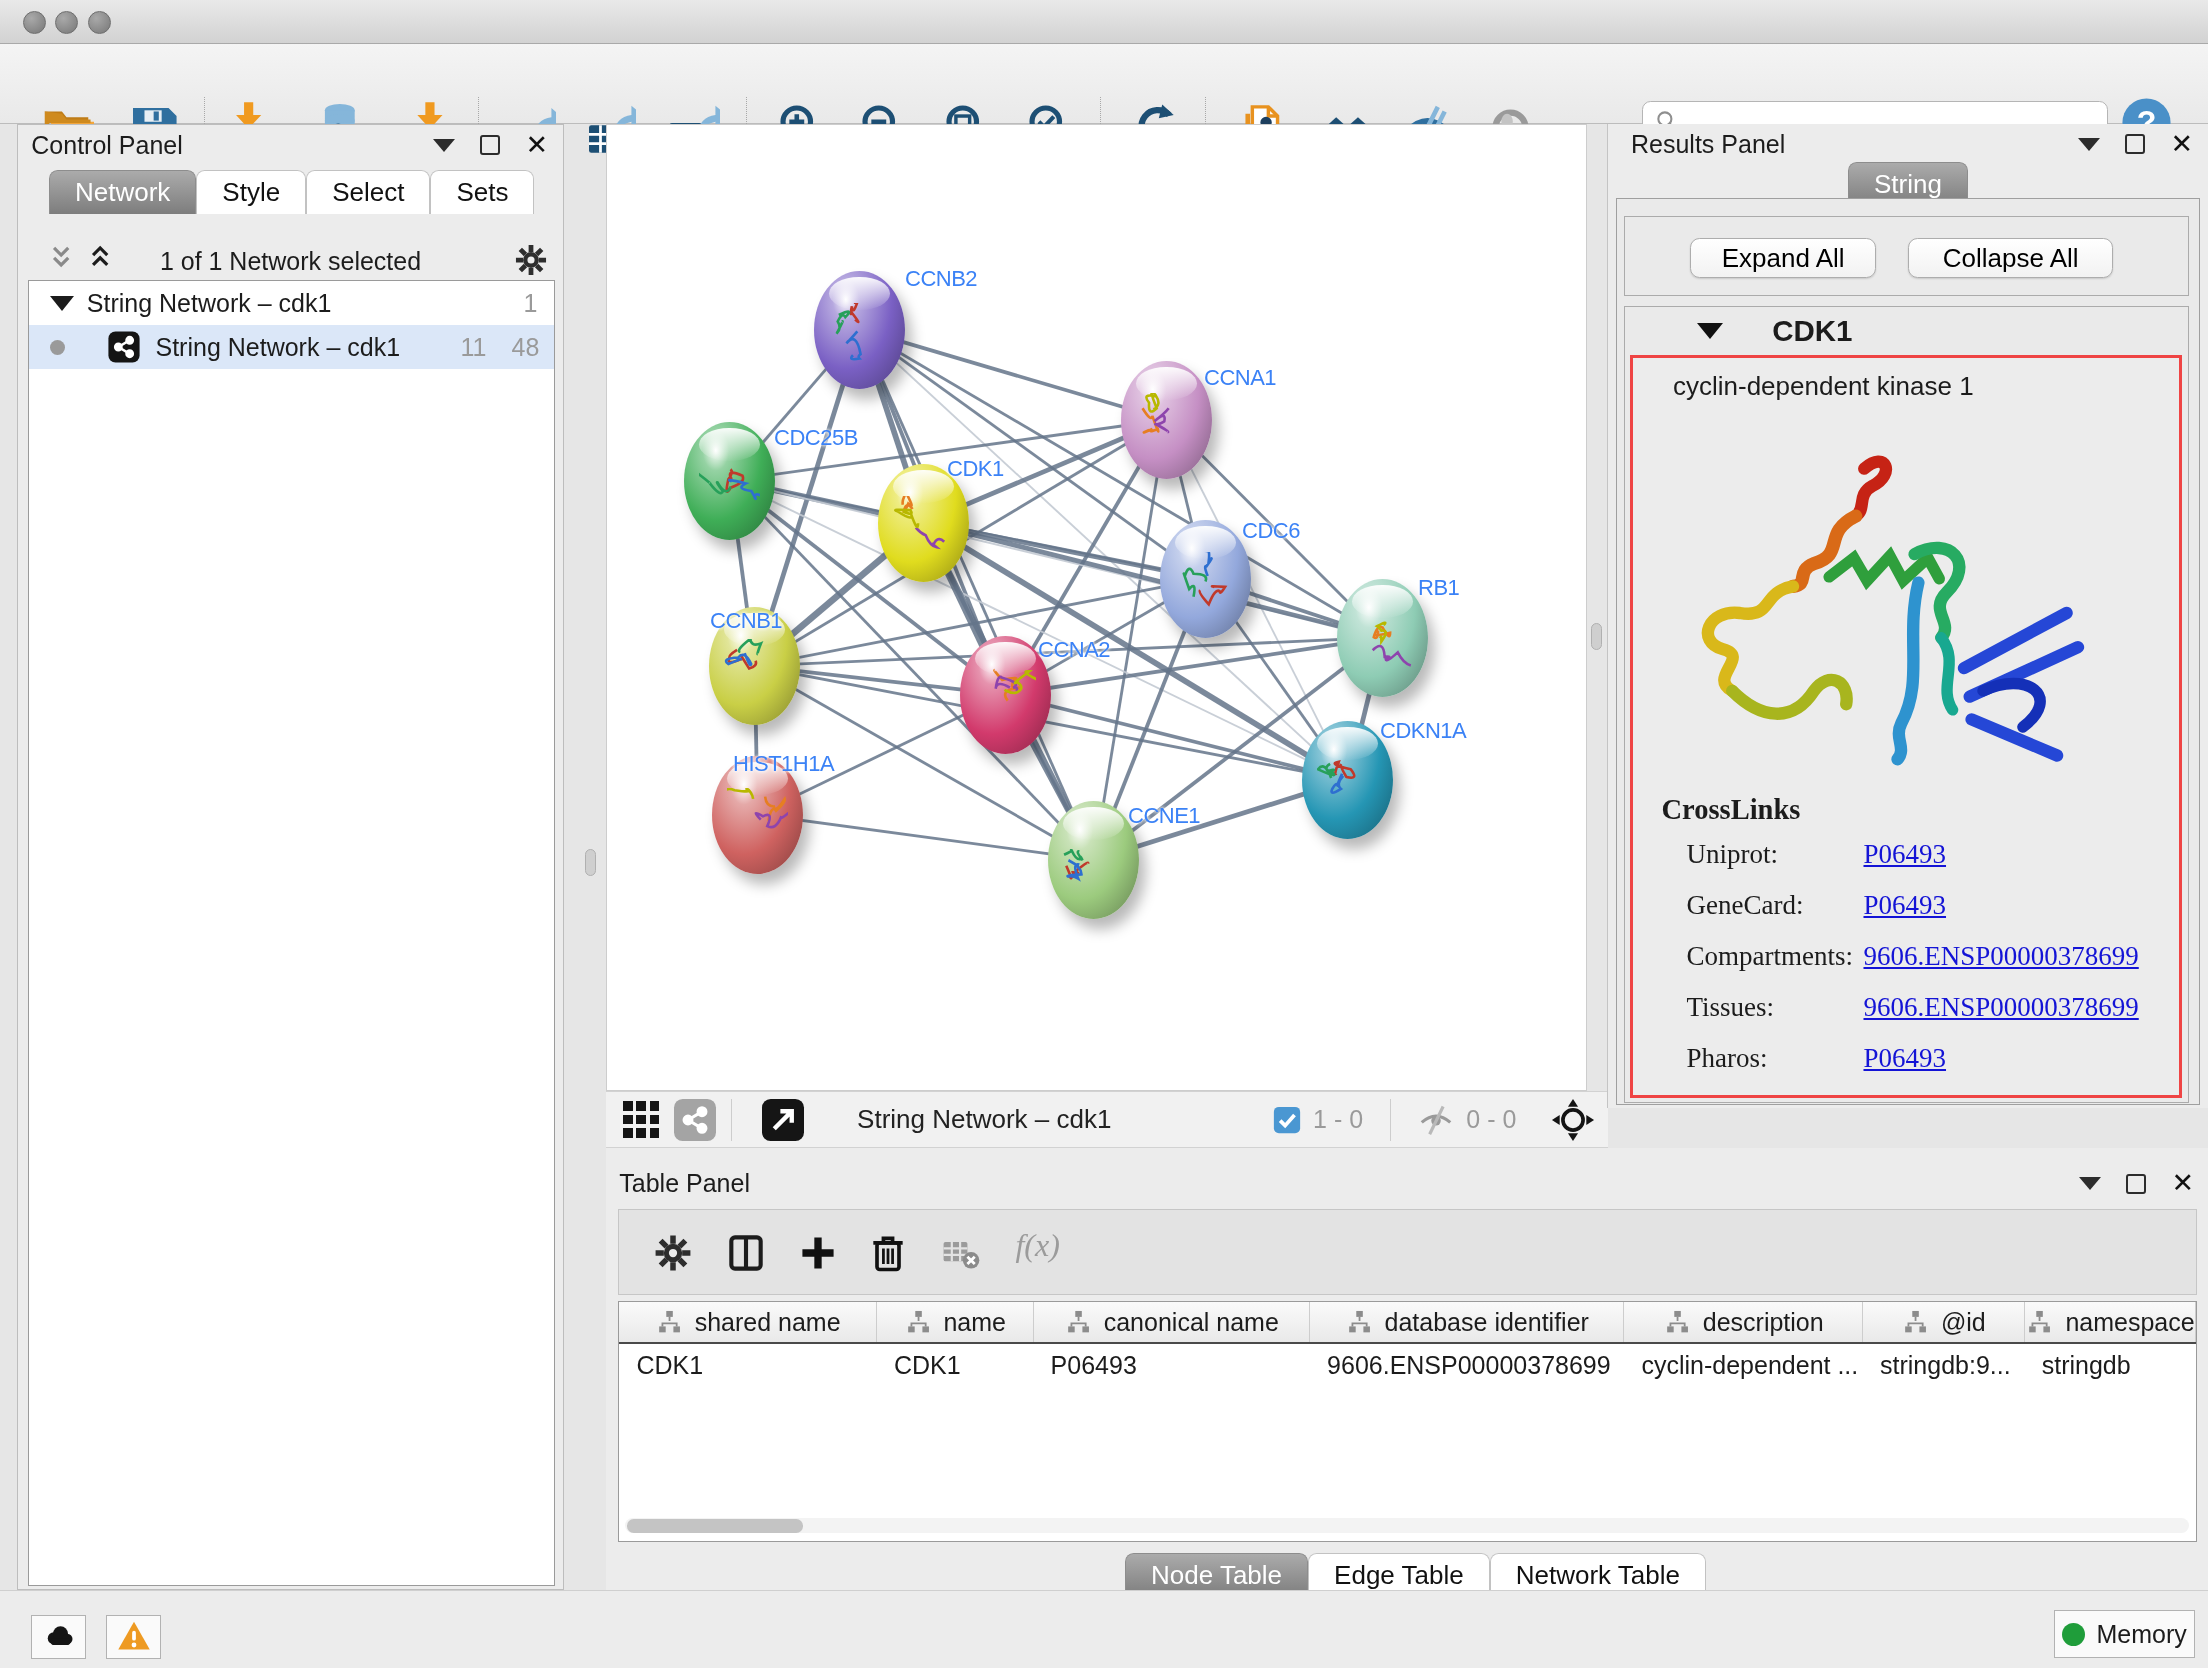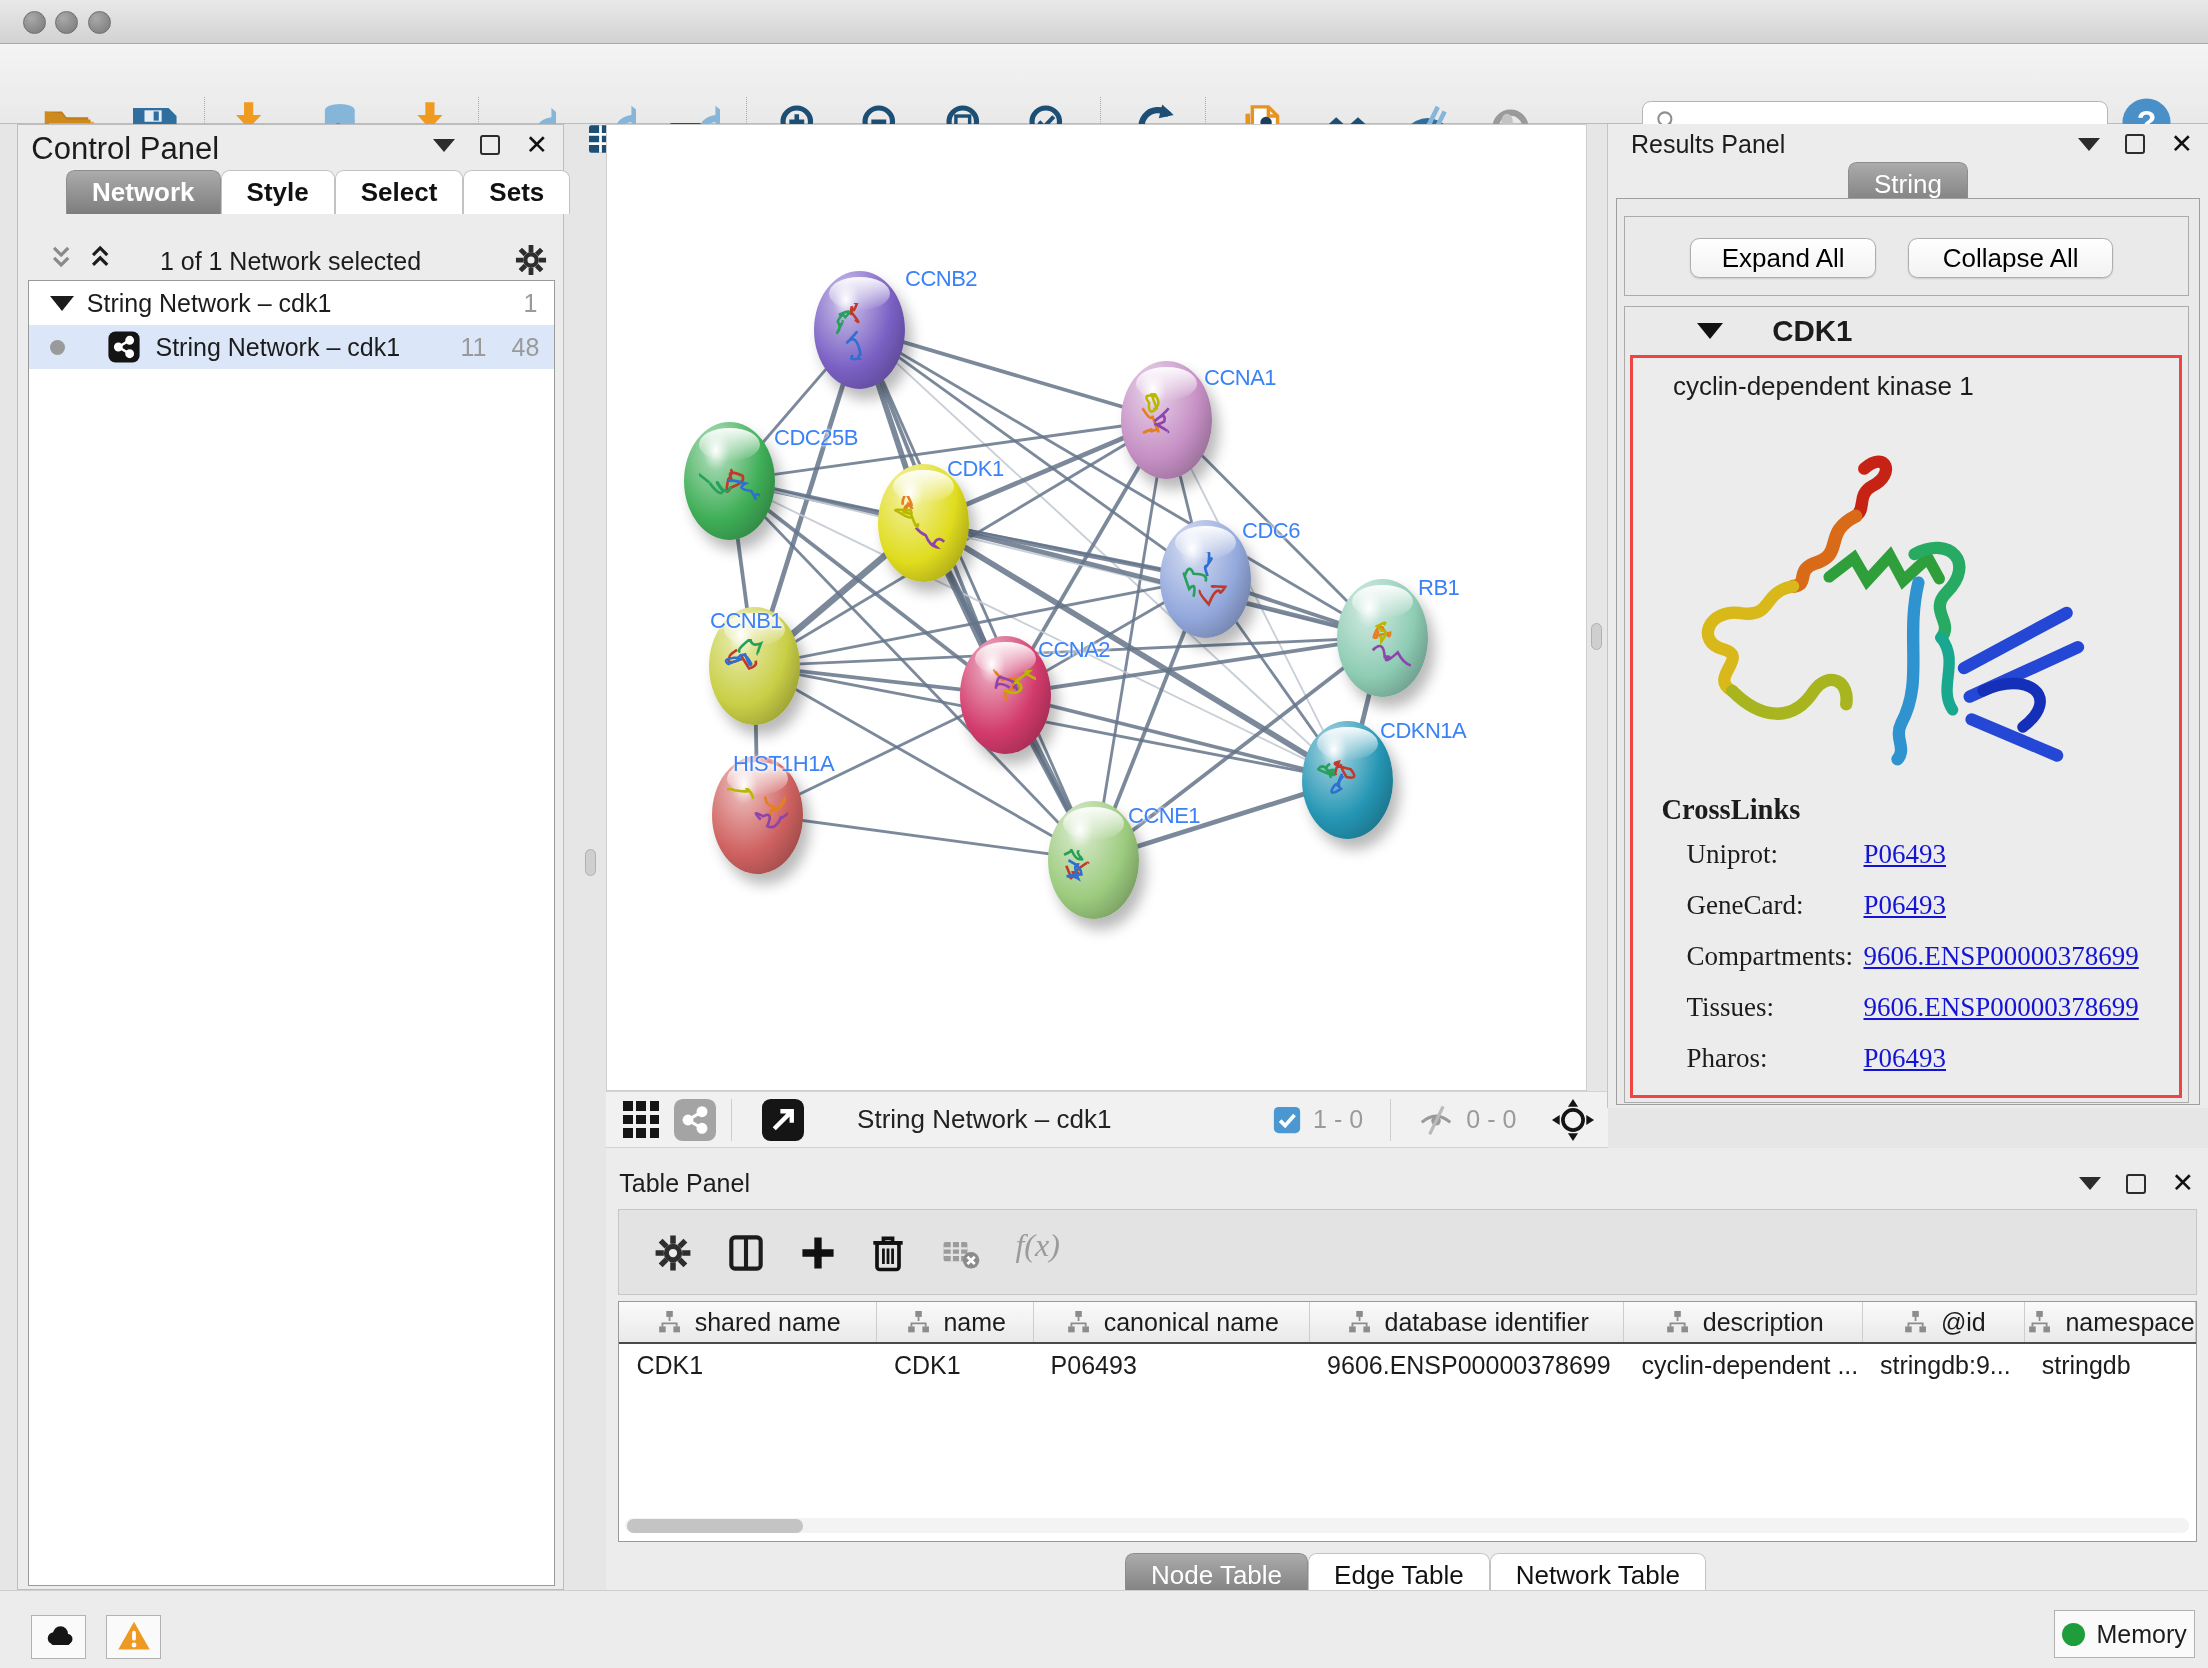--- a/index.html
+++ b/index.html
@@ -32,22 +32,22 @@
   .close-x { font-size:27px; font-weight:bold; color:#111; line-height:21px; }
 
   .tab { height:44px; padding:0 25px; display:flex; align-items:center; justify-content:center;
     font-size:26px; background:#fff; border:1px solid #c2c2c2; border-bottom:none;
     border-radius:8.6px 8.6px 0 0; color:#111; }
   .tab.selected { background:linear-gradient(#ababab,#7d7d7d); color:#fff; border-color:#8d8d8d; }
 
   
   #control-panel { position:absolute; left:17px; top:124px; width:547px; height:1466px;
     background:#ececec; border:1px solid #bdbdbd; }
-  #cp-title { position:absolute; left:13.3px; top:5.7px; font-size:31px; }
-  #cp-tabs { position:absolute; left:48px; top:45px; display:flex;font-weight:bold; }
+  #cp-title { position:absolute; left:13.3px; top:5.7px; font-size:25px; }
+  #cp-tabs { position:absolute; left:31px; top:45px; display:flex; }
   #cp-subhead { position:absolute; left:0; top:114px; width:100%; height:42px; }
   #cp-status { position:absolute; left:0; right:0; text-align:center; top:7.6px; font-size:25px; }
   .chev { position:absolute; top:3.8px; width:34px; height:34px; }
   #cp-gear { position:absolute; right:13.3px; top:1.9px; width:38px; height:38px; }
   #cp-tree { position:absolute; left:9.5px; top:155px; right:7.6px; bottom:2.9px; background:#fff; border:1.9px solid #9a9a9a; }
   .tree-row { position:relative; height:44px; display:flex; align-items:center; font-size:25px; }
   .tree-row .count { position:absolute; color:#9a9a9a; }
   .tree-row.selected { background:#dbe7f8; }
   .tree-tri { width:0; height:0; border-left:12.4px solid transparent; border-right:12.4px solid transparent; border-top:15px solid #1c1c1c; margin:0 13.3px 0 21px; }
   .tree-dot { width:15px; height:15px; border-radius:50%; background:#9a9a9a; margin:0 42px 0 21px; }

